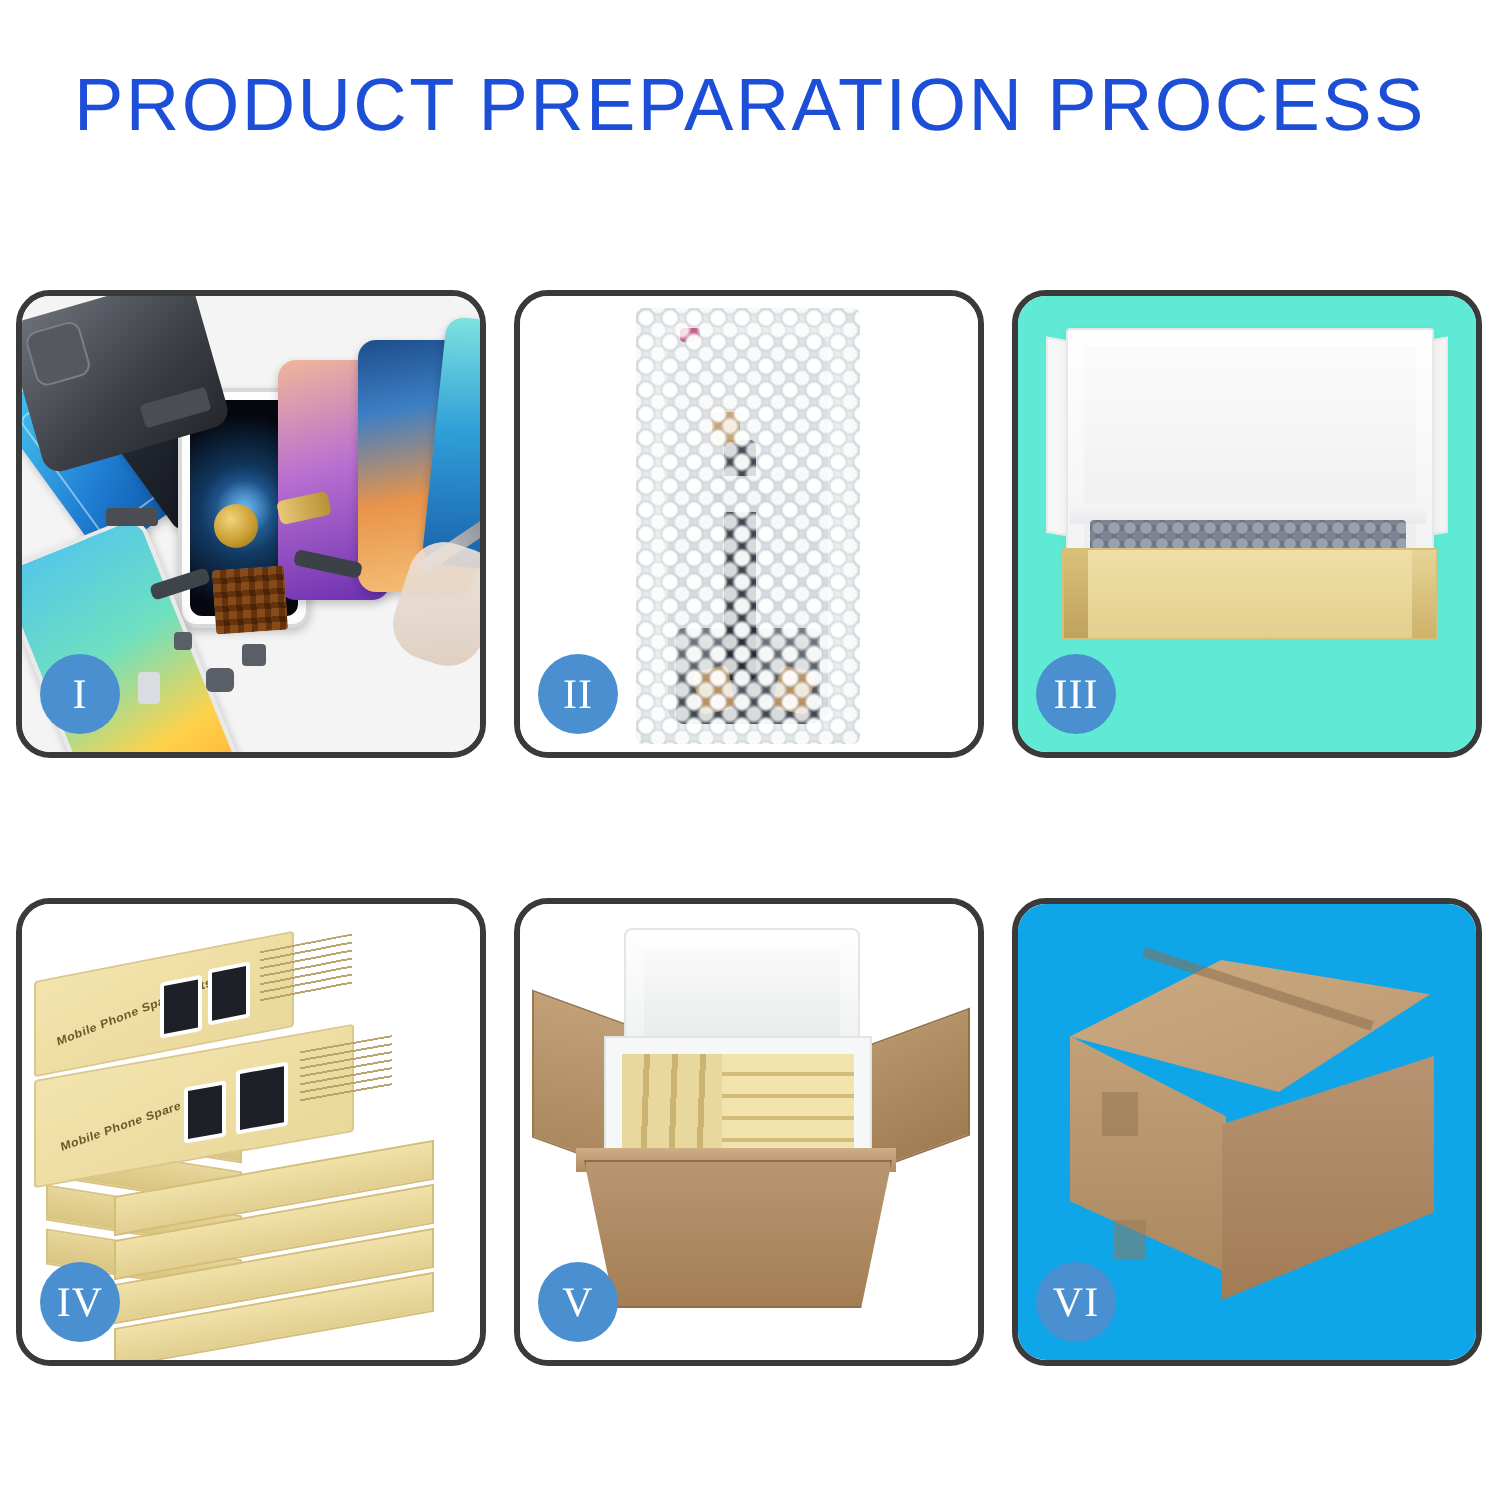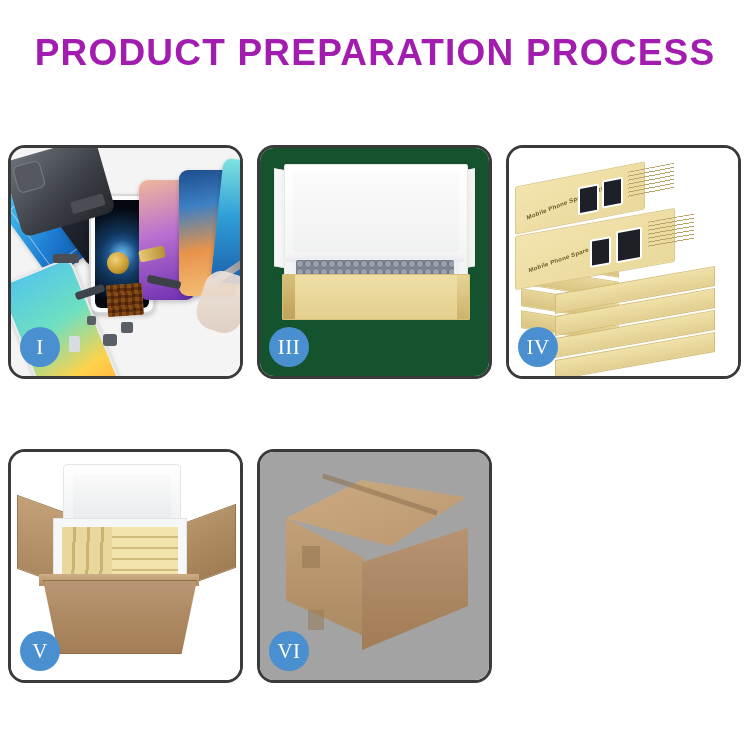--- a/index.html
+++ b/index.html
@@ -6,21 +6,21 @@
   body{
     width:750px;height:750px;background:#ffffff;
     font-family:"Liberation Sans", sans-serif;
     overflow:hidden;position:relative;
   }
   .page{width:750px;height:750px;position:relative;}
 
   
   .header{padding-top:34px;text-align:center;}
   .title{
-    font-size:37px;font-weight:700;color:#a21caf;
+    font-size:37px;font-weight:400;color:#1d4ed8;
     letter-spacing:1.2px;line-height:1.05;white-space:nowrap;
   }
   .subtitle{
     margin-top:11px;font-size:15.5px;color:#1c1c1c;font-weight:400;
     letter-spacing:.2px;white-space:nowrap;
   }
 
   
   .grid{
     position:absolute;left:8px;top:145px;
@@ -132,21 +132,21 @@
   .conn2{position:absolute;left:30px;top:180px;width:18px;height:22px;border-radius:3px;
     background:#c99b5e;opacity:.85;transform:rotate(-12deg);}
   .conn3{position:absolute;left:70px;top:180px;width:18px;height:22px;border-radius:3px;
     background:#c99b5e;opacity:.85;transform:rotate(12deg);}
   .pinkdot{position:absolute;left:22px;top:10px;width:10px;height:7px;border-radius:2px;
     background:#d05a86;}
   .darkmass{position:absolute;left:20px;top:160px;width:72px;height:48px;border-radius:4px;
     background:linear-gradient(180deg,rgba(40,46,56,.55),rgba(25,30,38,.8));}
 
   
-  .p3{background:#14532d;}
+  .p3{background:#5eead4;}
   .foamlid{
     position:absolute;left:24px;top:16px;width:182px;height:118px;
     background:linear-gradient(180deg,#ffffff,#f1f2f3);
     border:1px solid #e6e7e8;border-radius:2px;
     box-shadow:0 2px 6px rgba(0,0,0,.06);}
   .foamlid:after{content:"";position:absolute;left:8px;top:8px;right:8px;bottom:4px;
     background:linear-gradient(180deg,#fbfbfb,#eceded);}
   .foamwing-l{position:absolute;left:14px;top:22px;width:18px;height:96px;background:#f7f7f8;
     border:1px solid #eaeaeb;transform:skewY(10deg);}
   .foamwing-r{position:absolute;right:14px;top:22px;width:18px;height:96px;background:#f4f4f5;
@@ -213,21 +213,21 @@
   .cartonfront{
     position:absolute;left:32px;top:128px;width:152px;height:72px;
     background:linear-gradient(180deg,#b99672,#a37e55);
     border:1px solid #8e6e48;
     clip-path:polygon(0 0,100% 0,90% 100%,10% 100%);}
   .cartonlip{
     position:absolute;left:28px;top:122px;width:160px;height:12px;
     background:linear-gradient(180deg,#cdae87,#b08c60);}
 
   
-  .p6{background:#a3a3a3;}
+  .p6{background:#0ea5e9;}
   .cb-top{
     position:absolute;left:26px;top:28px;width:180px;height:66px;
     background:linear-gradient(160deg,#cbab82,#bb9770);
     clip-path:polygon(42% 0,100% 26%,58% 100%,0 58%);}
   .cb-left{
     position:absolute;left:26px;top:66px;width:78px;height:118px;
     background:linear-gradient(180deg,#c2a179,#ab8a61);
     clip-path:polygon(0 0,100% 34%,100% 100%,0 70%);}
   .cb-right{
     position:absolute;left:102px;top:76px;width:106px;height:122px;
@@ -276,20 +276,35 @@
         <div class="tiny" style="left:76px;top:168px;"></div>
         <div class="tiny" style="left:110px;top:174px;width:12px;height:11px;"></div>
         <div class="tiny" style="left:92px;top:186px;width:14px;height:12px;border-radius:3px;"></div>
         <div class="tiny" style="left:58px;top:188px;width:11px;height:16px;background:#d9dde2;"></div>
         <div class="screwdriver"></div>
         <div class="hand"></div>
         <div class="badge">I</div>
       </div>
     </div>
 
+    <div class="panel">
+      <div class="photo p2">
+        <div class="bubblebag">
+          <div class="screenmod"></div>
+          <div class="darkmass"></div>
+          <div class="flexcable"></div>
+          <div class="conn1"></div>
+          <div class="conn2"></div>
+          <div class="conn3"></div>
+          <div class="pinkdot"></div>
+          <div class="bubbles"></div>
+        </div>
+        <div class="badge">II</div>
+      </div>
+    </div>
 
     <div class="panel">
       <div class="photo p3">
         <div class="foamwing-l"></div>
         <div class="foamwing-r"></div>
         <div class="foamlid"></div>
         <div class="boxinner-top"></div>
         <div class="graybeads"></div>
         <div class="boxbody"></div>
         <div class="badge">III</div>

